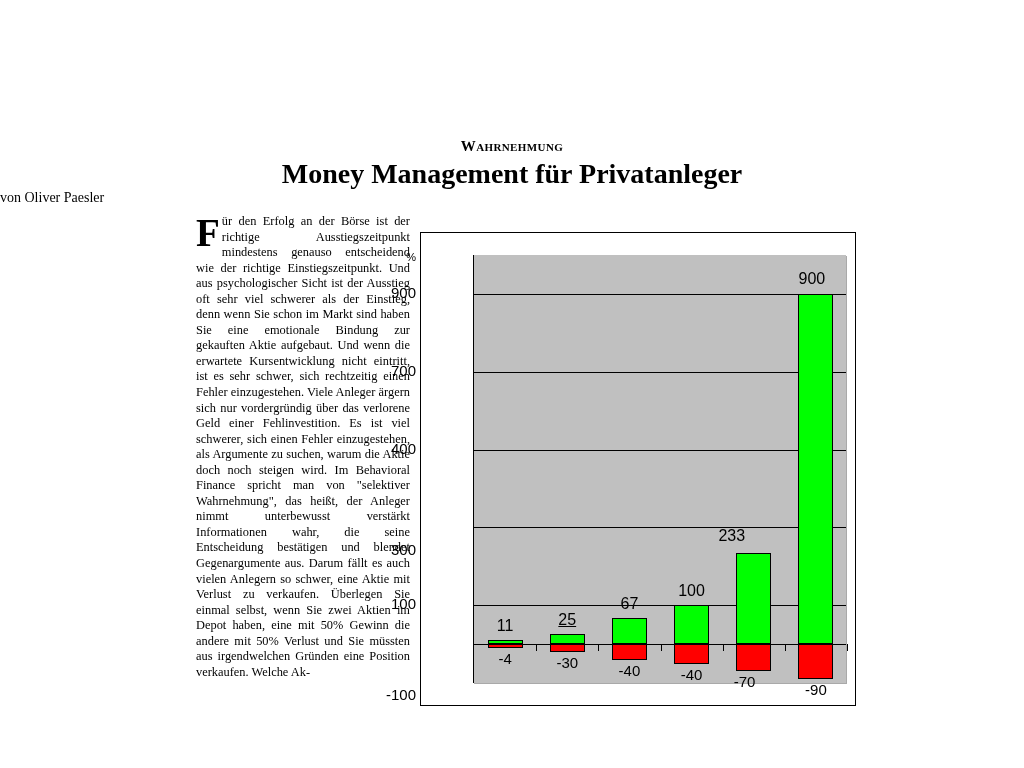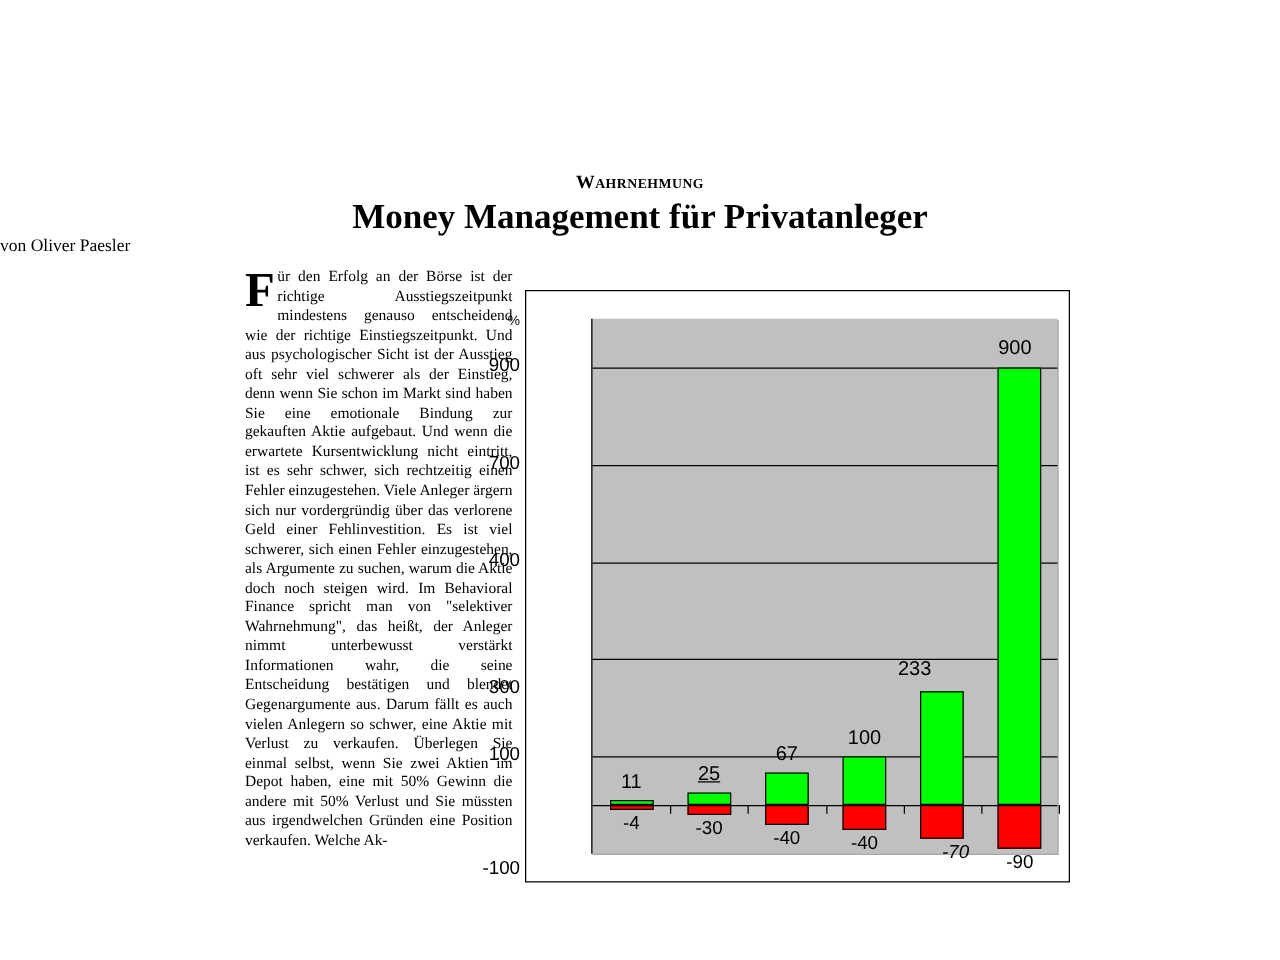--- a/index.html
+++ b/index.html
@@ -142,21 +142,21 @@
         <div class="lbl-neg" style="width: 75px; left: 117.917px; top: 406.655px;">-40</div>
         <div class="xtickmark" style="left: 248.667px; top: 389.091px;"></div>
         <div class="bar-pos" style="left: 200.083px; top: 350.182px; width: 35px; height: 38.9091px; background: rgb(0, 255, 0);"></div>
         <div class="bar-neg" style="left: 200.083px; top: 389.091px; width: 35px; height: 19.4545px; background: rgb(255, 0, 0);"></div>
         <div class="lbl-pos" style="width: 75px; left: 180.083px; top: 327.182px;">100</div>
         <div class="lbl-neg" style="width: 75px; left: 180.083px; top: 410.545px;">-40</div>
         <div class="xtickmark" style="left: 310.833px; top: 389.091px;"></div>
         <div class="bar-pos" style="left: 262.25px; top: 298.433px; width: 35px; height: 90.6582px; background: rgb(0, 255, 0);"></div>
         <div class="bar-neg" style="left: 262.25px; top: 389.091px; width: 35px; height: 27.2364px; background: rgb(255, 0, 0);"></div>
         <div class="lbl-pos" style="width: 75px; left: 220.25px; top: 272.433px;">233</div>
-        <div class="lbl-neg" style="width: 75px; left: 253px; top: 418.327px; font-style: italic;">-70</div>
+        <div class="lbl-neg" style="width: 75px; left: 233px; top: 418.327px;">-70</div>
         <div class="xtickmark" style="left: 373px; top: 389.091px;"></div>
         <div class="bar-pos" style="left: 324.417px; top: 38.9091px; width: 35px; height: 350.182px; background: rgb(0, 255, 0);"></div>
         <div class="bar-neg" style="left: 324.417px; top: 389.091px; width: 35px; height: 35.0182px; background: rgb(255, 0, 0);"></div>
         <div class="lbl-pos" style="width: 75px; left: 300.417px; top: 14.9091px;">900</div>
         <div class="lbl-neg" style="width: 75px; left: 304.417px; top: 426.109px;">-90</div>
       </div>
   </div>
 
 </div>
 

